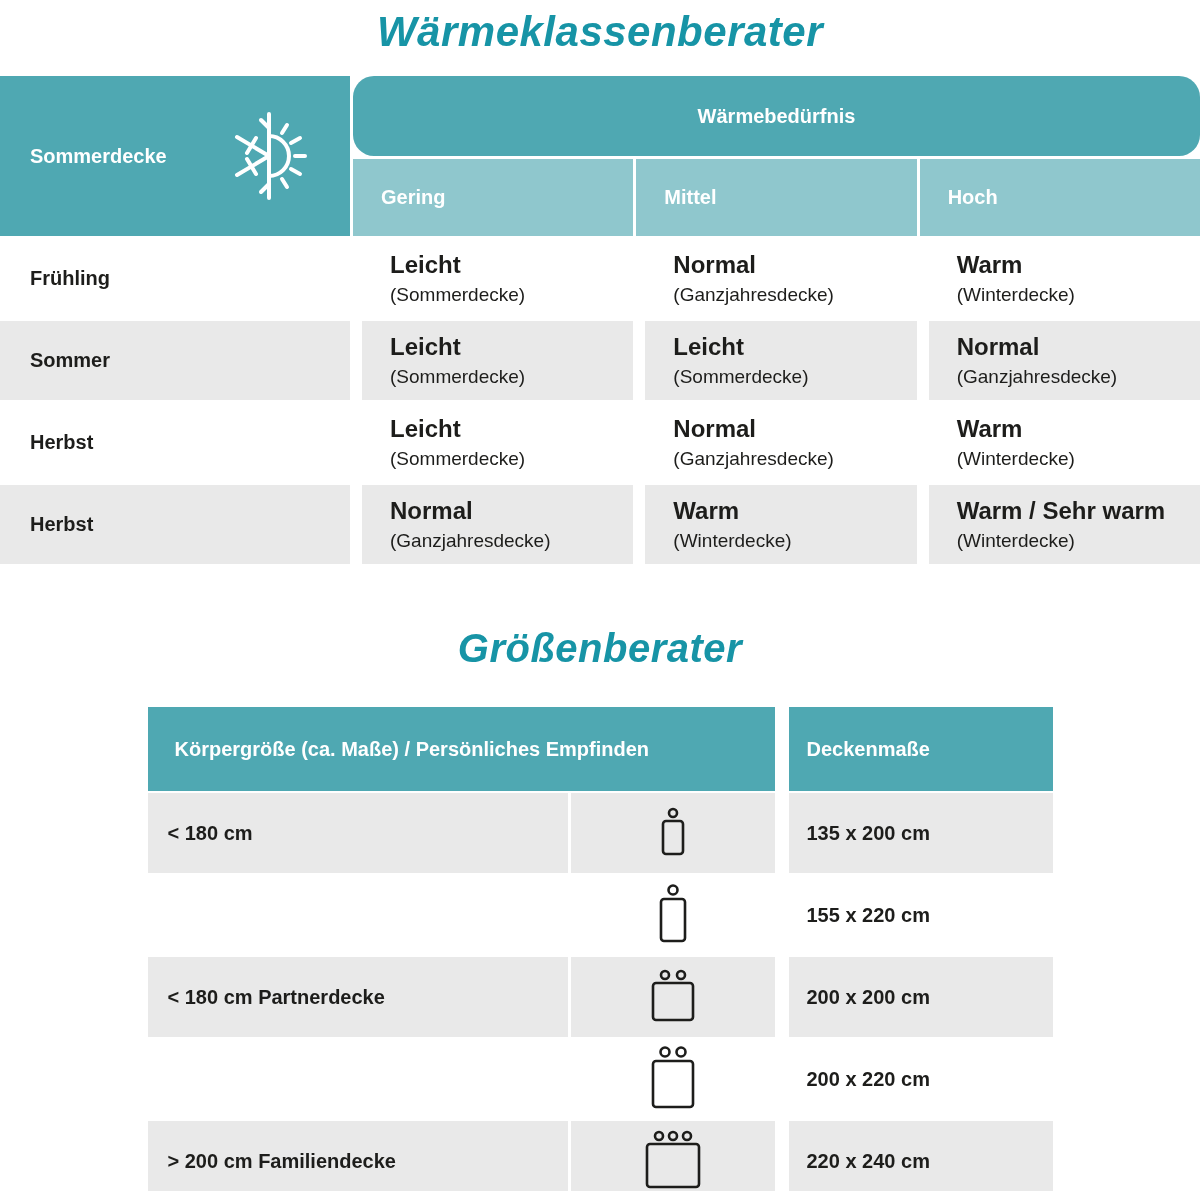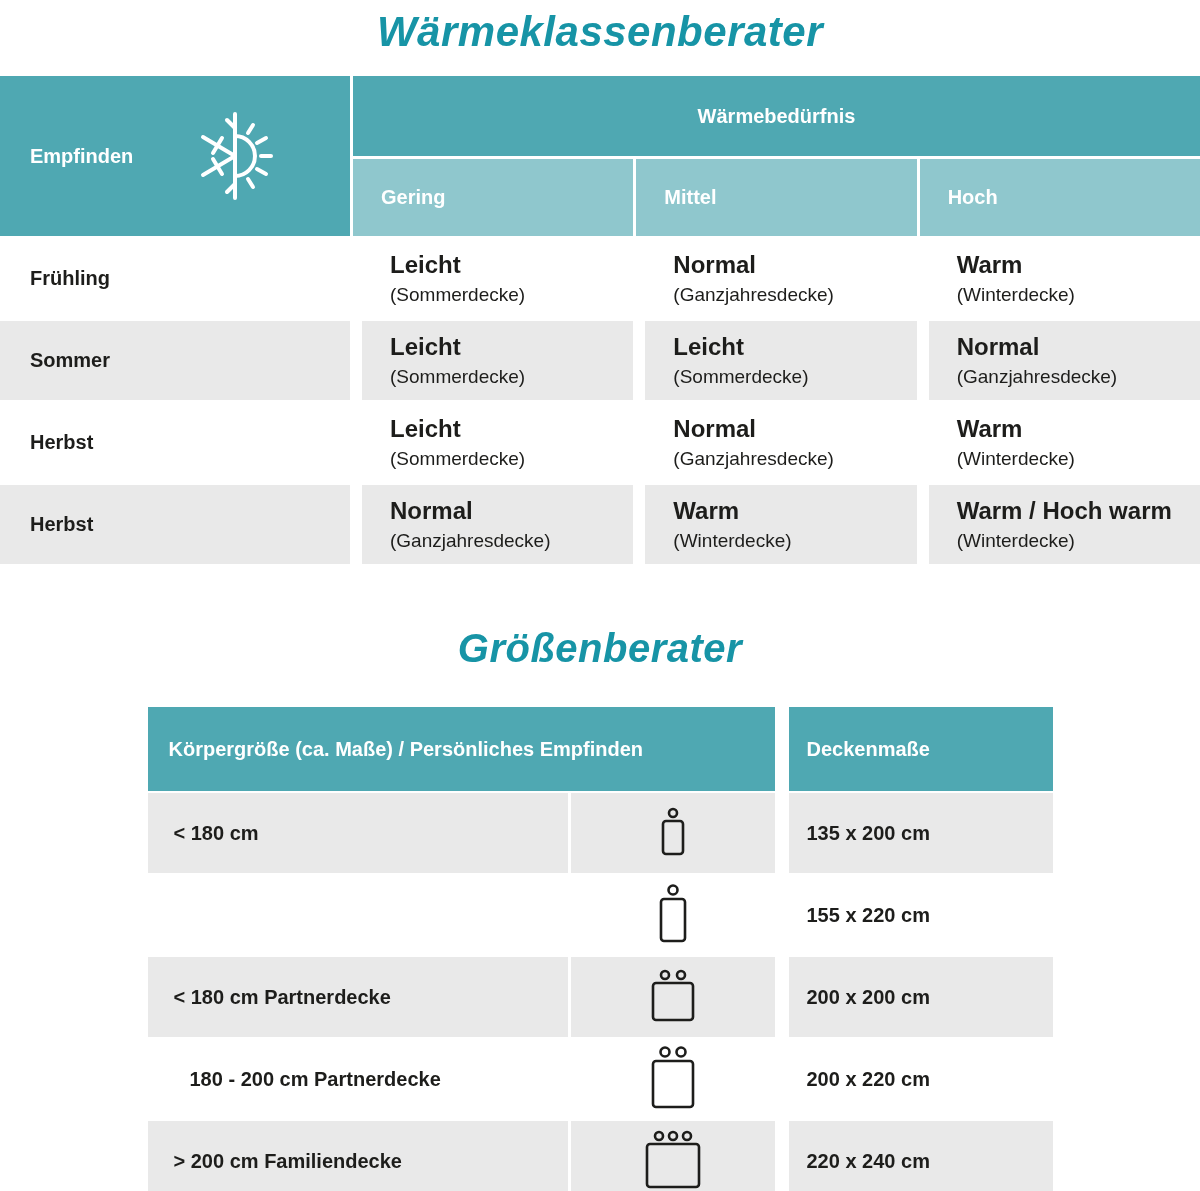--- a/index.html
+++ b/index.html
@@ -31,21 +31,21 @@
   .teal-cell { background:#4fa8b2; color:#fff; font-weight:700; font-size:20px; }
   .lightteal-cell { background:#8fc7cd; color:#fff; font-weight:700; font-size:20px; }
   .season-head {
     grid-row:1 / 3; grid-column:1;
     display:flex; align-items:center;
     padding-left:30px;
   }
   .season-head .icon-wrap { margin-left:52px; display:flex; align-items:center; }
   .need-head {
     grid-row:1; grid-column:2 / 5;
-    display:flex; align-items:center; justify-content:center;
+    display:flex; align-items:center; justify-content:center;border-radius:21px;
   }
   .sub-head { display:flex; align-items:center; padding-left:28px; }
 
   .wk-row {
     display:grid;
     grid-template-columns:350px 1fr 1fr 1fr;
     gap:12px;
     height:79px;
     margin-top:3px;
   }
@@ -59,46 +59,46 @@
   .cell-sub  { font-weight:400; font-size:19px; line-height:1.25; margin-top:3px; }
 
   
   .gb-table { width:905px; margin:0 auto; }
   .gb-head {
     display:grid;
     grid-template-columns:627px 14px 264px;
     height:84px;
   }
   .gb-head .hcell { display:flex; align-items:center; background:#4fa8b2; color:#fff; font-weight:700; font-size:20px; }
-  .gb-head .hleft  { grid-column:1; padding-left:21px; }
+  .gb-head .hleft  { grid-column:1; padding-left:27px; }
   .gb-head .hright { grid-column:3; padding-left:18px; }
 
   .gb-row {
     display:grid;
     grid-template-columns:420px 3px 204px 14px 264px;
     height:80px;
     margin-top:2px;
   }
-  .gb-row .lab { grid-column:1; display:flex; align-items:center; padding-left:26px; font-weight:700; font-size:20px; background:#ffffff; }
+  .gb-row .lab { grid-column:1; display:flex; align-items:center; padding-left:20px; font-weight:700; font-size:20px; background:#ffffff; }
   .gb-row .ico { grid-column:3; display:flex; align-items:center; justify-content:center; background:#ffffff; }
   .gb-row .sz  { grid-column:5; display:flex; align-items:center; padding-left:18px; font-weight:700; font-size:20px; background:#ffffff; }
   .gb-row.gray .lab, .gb-row.gray .ico, .gb-row.gray .sz { background:#e9e9e9; }
   .gb-row.indent .lab { padding-left:42px; }
 
   .duvet { stroke:#1d1d1b; fill:none; }
 </style>
 </head>
 <body>
 
 <h1 class="title" id="title-warm">Wärmeklassenberater</h1>
 
 <div class="wk-table">
   <div class="wk-head">
     <div class="teal-cell season-head">
-      <span>Empfinden</span>
+      <span>Sommerdecke</span>
       <span class="icon-wrap">
         <svg width="104" height="92" viewBox="0 0 100 92" fill="none" stroke="#ffffff" stroke-width="4" stroke-linecap="round">
           <line x1="48" y1="4" x2="48" y2="88"></line>
           <line x1="48" y1="46" x2="16" y2="27"></line>
           <line x1="48" y1="46" x2="16" y2="65"></line>
           <line x1="48" y1="18" x2="40" y2="10"></line>
           <line x1="48" y1="74" x2="40" y2="82"></line>
           <line x1="26" y1="43" x2="35" y2="28"></line>
           <line x1="26" y1="49" x2="35" y2="64"></line>
           <path d="M48 26 A20 20 0 0 1 48 66"></path>
@@ -168,21 +168,21 @@
     <div class="season-cell">Herbst</div>
     <div>
       <div class="cell-main">Normal</div>
       <div class="cell-sub">(Ganzjahresdecke)</div>
     </div>
     <div>
       <div class="cell-main">Warm</div>
       <div class="cell-sub">(Winterdecke)</div>
     </div>
     <div>
-      <div class="cell-main">Warm / Hoch warm</div>
+      <div class="cell-main">Warm / Sehr warm</div>
       <div class="cell-sub">(Winterdecke)</div>
     </div>
   </div>
 </div>
 
 <h2 class="title" id="title-size">Größenberater</h2>
 
 <div class="gb-table">
   <div class="gb-head">
     <div class="hcell hleft">Körpergröße (ca. Maße) / Persönliches Empfinden</div>
@@ -216,21 +216,20 @@
       <svg width="52" height="56" viewBox="0 0 52 56" class="duvet" stroke-width="2.6">
         <circle cx="18" cy="6" r="4"></circle>
         <circle cx="34" cy="6" r="4"></circle>
         <rect x="6" y="14" width="40" height="37" rx="3"></rect>
       </svg>
     </div>
     <div class="sz">200 x 200 cm</div>
   </div>
 
   <div class="gb-row indent">
-    <div class="lab">180 - 200 cm Partnerdecke</div>
     <div class="ico">
       <svg width="52" height="66" viewBox="0 0 52 66" class="duvet" stroke-width="2.6">
         <circle cx="18" cy="6" r="4.5"></circle>
         <circle cx="34" cy="6" r="4.5"></circle>
         <rect x="6" y="15" width="40" height="46" rx="3"></rect>
       </svg>
     </div>
     <div class="sz">200 x 220 cm</div>
   </div>
 

